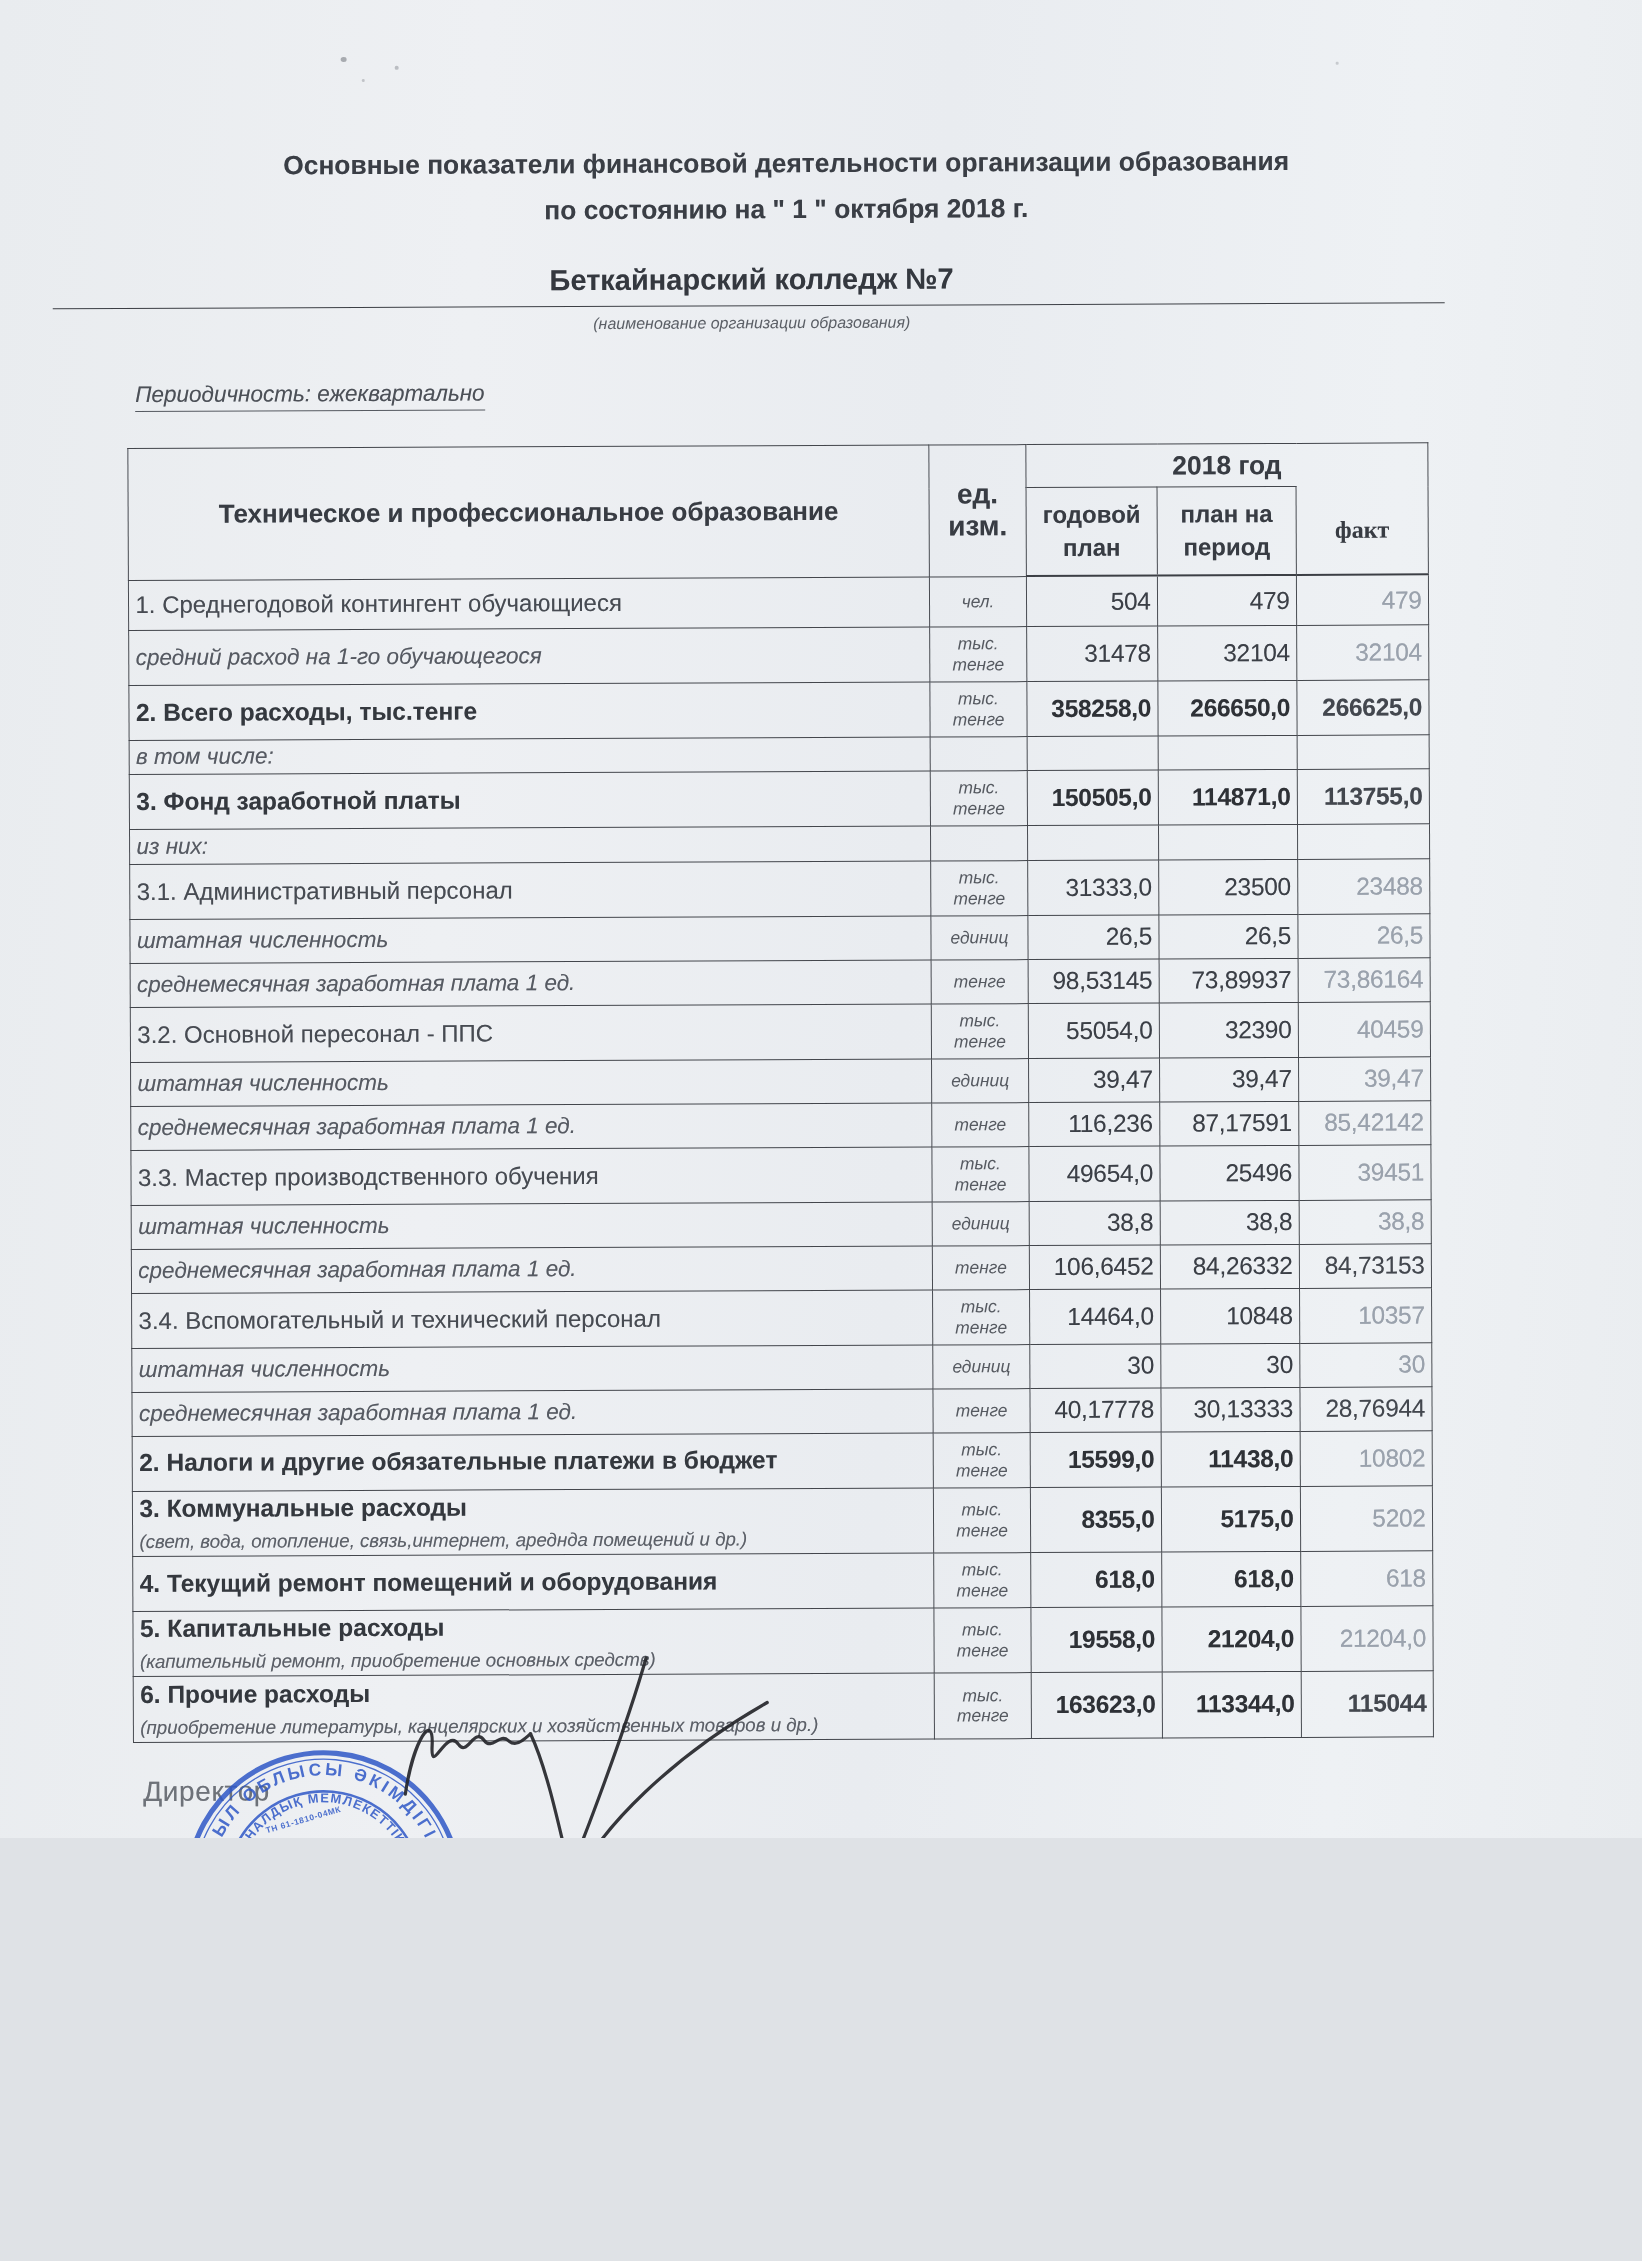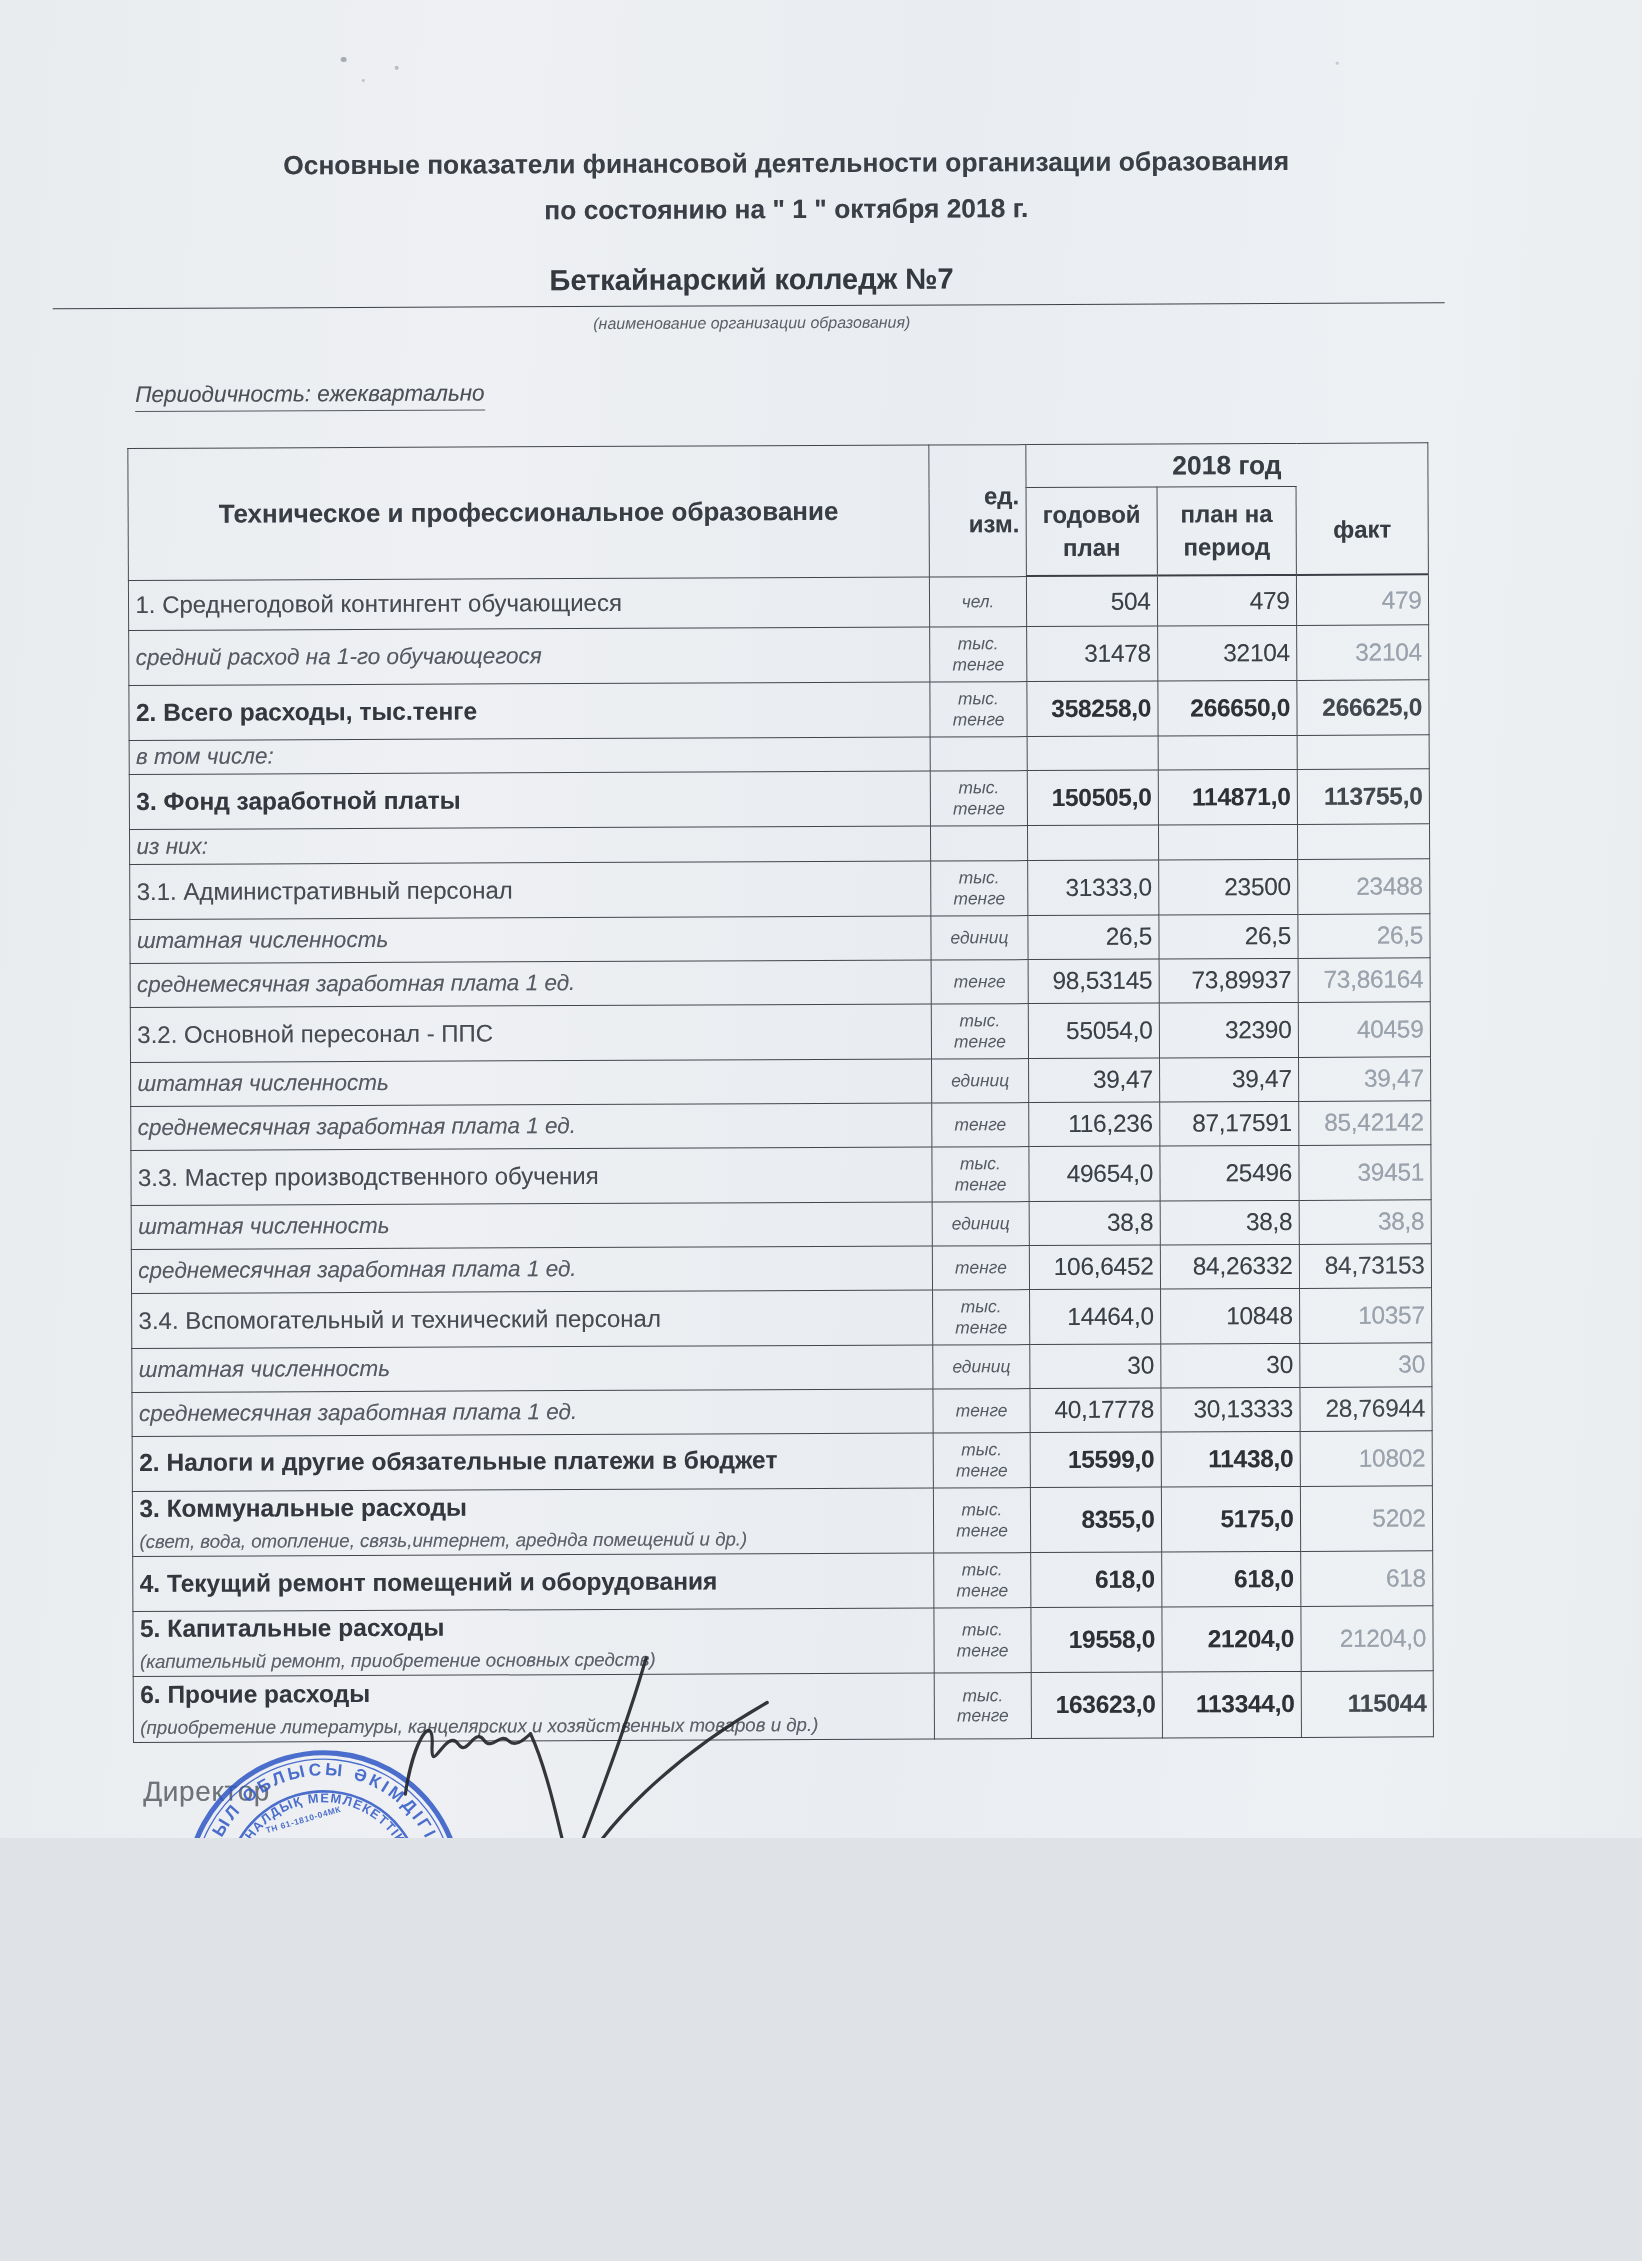--- a/index.html
+++ b/index.html
@@ -33,24 +33,24 @@
   .fin-table-wrap{position:absolute;top:445px;left:129px;width:1300px;}
   table.fin{border-collapse:collapse;width:100%;table-layout:fixed;}
   table.fin th,table.fin td{
     border-left:1.3px solid #494c52;border-right:1.3px solid #494c52;
     border-top:1.9px solid #43464c;border-bottom:1.9px solid #43464c;
     padding:2.6px 6.4px;vertical-align:middle;overflow:hidden;
   }
   table.fin{border:1.9px solid #3c3f45;}
   th{font-weight:bold;color:#383c43;}
   .col1-th{font-size:26px;text-align:center;}
-  .unit-th{font-size:24px;text-align:right;}
+  .unit-th{font-size:28px;text-align:center;}
   .year-th{font-size:26.4px;text-align:center;border-bottom:none !important;height:37px;}
   .sub-th{font-size:24px;text-align:center;border-top:1.9px solid #43464c;height:82px;line-height:1.35;}
-  .fact-th{border-top:none !important;}
+  .fact-th{border-top:none !important;font-family:Liberation Serif, serif;}
   thead tr:last-child th{border-bottom:2.6px solid #3c3f45;}
 
   td.cell-label{text-align:left;padding-left:11.6px;font-size:24px;color:#474b52;line-height:1.25;}
   tr.section td.cell-label{font-weight:bold;font-size:24.5px;color:#34383e;}
   tr.sub td.cell-label,tr.note td.cell-label{font-style:italic;font-size:22.5px;color:#565a62;}
   .note-line{font-style:italic;font-weight:normal;font-size:18.7px;color:#5c6068;margin-top:5.2px;}
   td.cell-unit{text-align:center;font-style:italic;font-size:17.4px;color:#565a61;
     line-height:1.2;white-space:pre-line;padding:2.6px 1.3px;}
   td.cell-val{text-align:right;padding-right:7.7px;font-size:24.5px;color:#3b3f46;letter-spacing:-0.3px;}
   tr.vbold td.cell-annual,tr.vbold td.cell-plan{font-weight:bold;color:#2e3136;border-radius:18px;}

